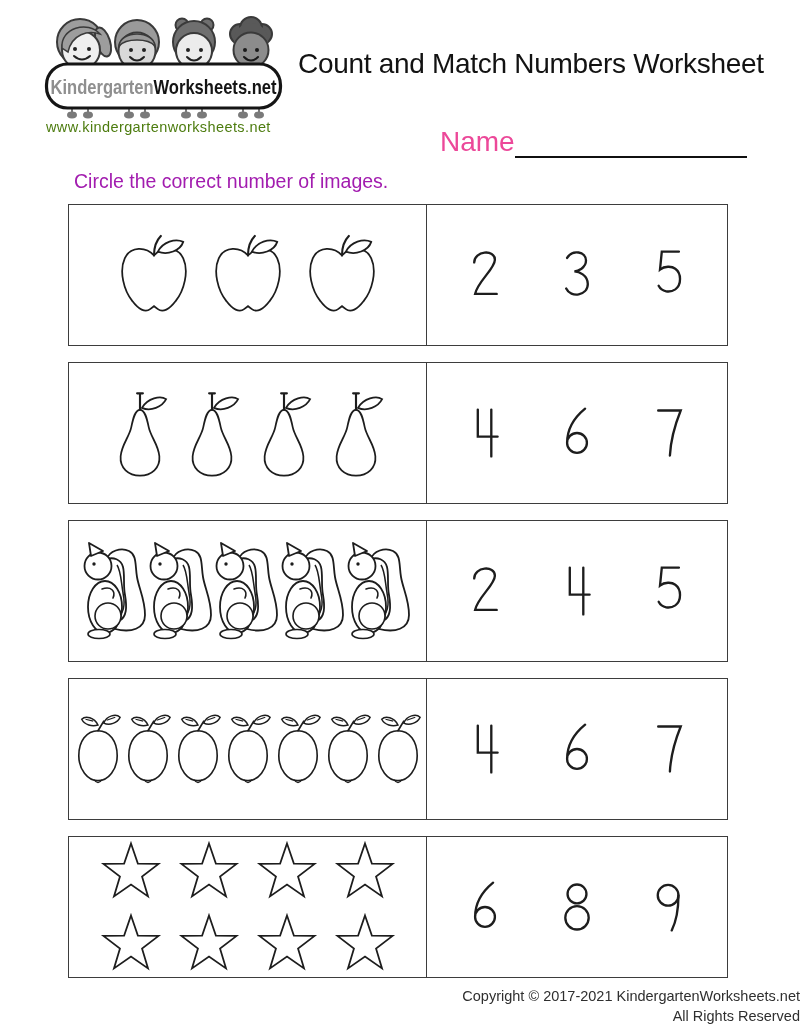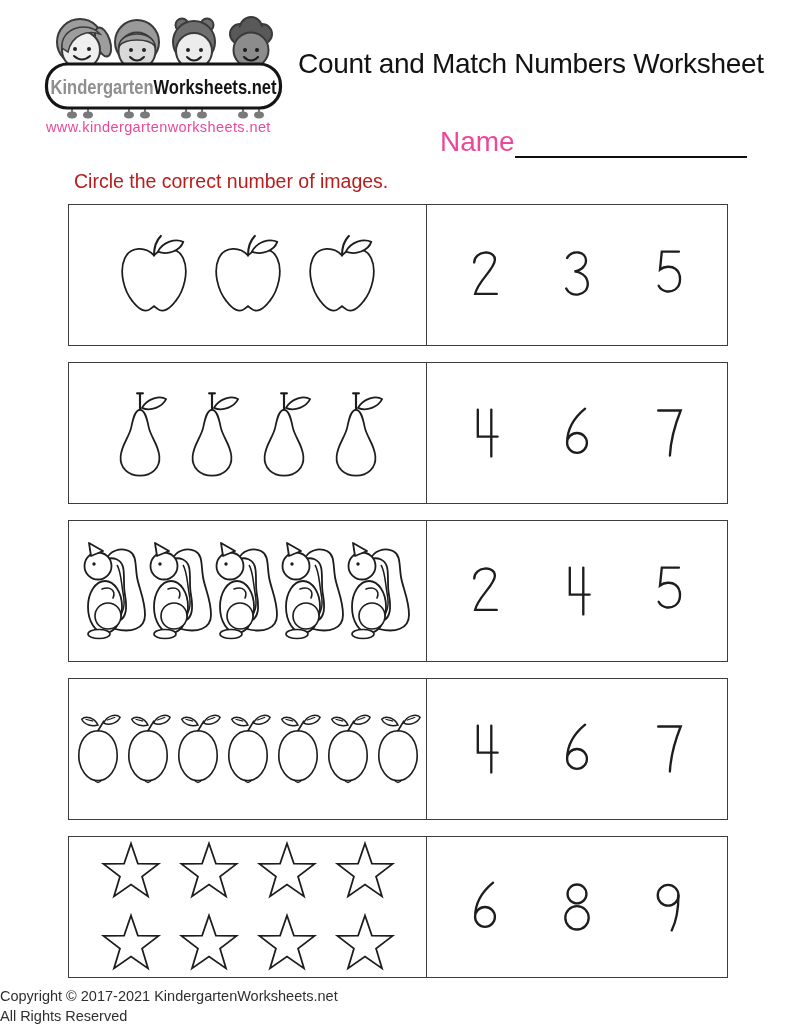--- a/index.html
+++ b/index.html
@@ -2,29 +2,29 @@
 <html><head>
 <meta charset="utf-8">
 <style>
   * { margin:0; padding:0; box-sizing:border-box; }
   html,body { background:#ffffff; }
   body { font-family:"Liberation Sans", sans-serif; color:#111; }
   .page { position:relative; width:800px; height:1035px; background:#fff; overflow:hidden; }
 
   
   .logo-svg { position:absolute; left:44px; top:12px; width:240px; height:110px; }
-  .site-url { position:absolute; left:46px; top:119px; font-size:14.5px; color:#ec4899; letter-spacing:.4px; }
+  .site-url { position:absolute; left:46px; top:119px; font-size:14.5px; color:#4d7c0f; letter-spacing:.4px; }
 
   .page-title { position:absolute; left:298px; top:48px; width:494px; text-align:left;
     font-size:28px; font-weight:400; color:#121212; white-space:nowrap; letter-spacing:-0.3px; }
 
   .name-row { position:absolute; left:440px; top:126px; font-size:28px; color:#ec4899; }
   .name-underline { display:inline-block; width:232px; border-bottom:2.4px solid #101010; height:30px; vertical-align:bottom; }
 
-  .instruction { position:absolute; left:74px; top:170px; font-size:19.5px; color:#b91c1c; }
+  .instruction { position:absolute; left:74px; top:170px; font-size:19.5px; color:#a21caf; }
 
   
   .rows { position:absolute; left:68px; top:204px; width:660px; }
   .row { display:flex; height:142px; margin-bottom:16px; border:1.6px solid #3d3d3d; background:#fff; }
   .cell { display:flex; align-items:center; justify-content:center; }
   .cell-images { width:358px; border-right:1.6px solid #3d3d3d; }
   .cell-numbers { flex:1; gap:56px; }
   .digit { width:36px; height:60px; }
 
   .items-apple    { gap:16px; }
@@ -32,21 +32,21 @@
   .items-squirrel { gap:0; }
   .items-lemon    { gap:2px; }
   .items-star     { gap:12px 16px; flex-wrap:wrap; align-content:center; padding:0 30px; }
 
   .item-apple    { width:78px;  height:86px; }
   .item-pear     { width:60px;  height:94px; }
   .item-squirrel { width:66px;  height:102px; }
   .item-lemon    { width:48px;  height:76px; }
   .item-star     { width:62px;  height:60px; }
 
-  .footer { position:absolute; left:0; top:986px; width:100%; text-align:left;
+  .footer { position:absolute; left:0; top:986px; width:100%; text-align:right;
     font-size:14.5px; color:#2f2f2f; line-height:1.4; }
 
   .defs-holder { position:absolute; width:0; height:0; overflow:hidden; }
 </style>
 </head>
 <body>
 
 <div class="page">
 
   <svg class="logo-svg" viewBox="0 0 240 110" aria-hidden="true">

